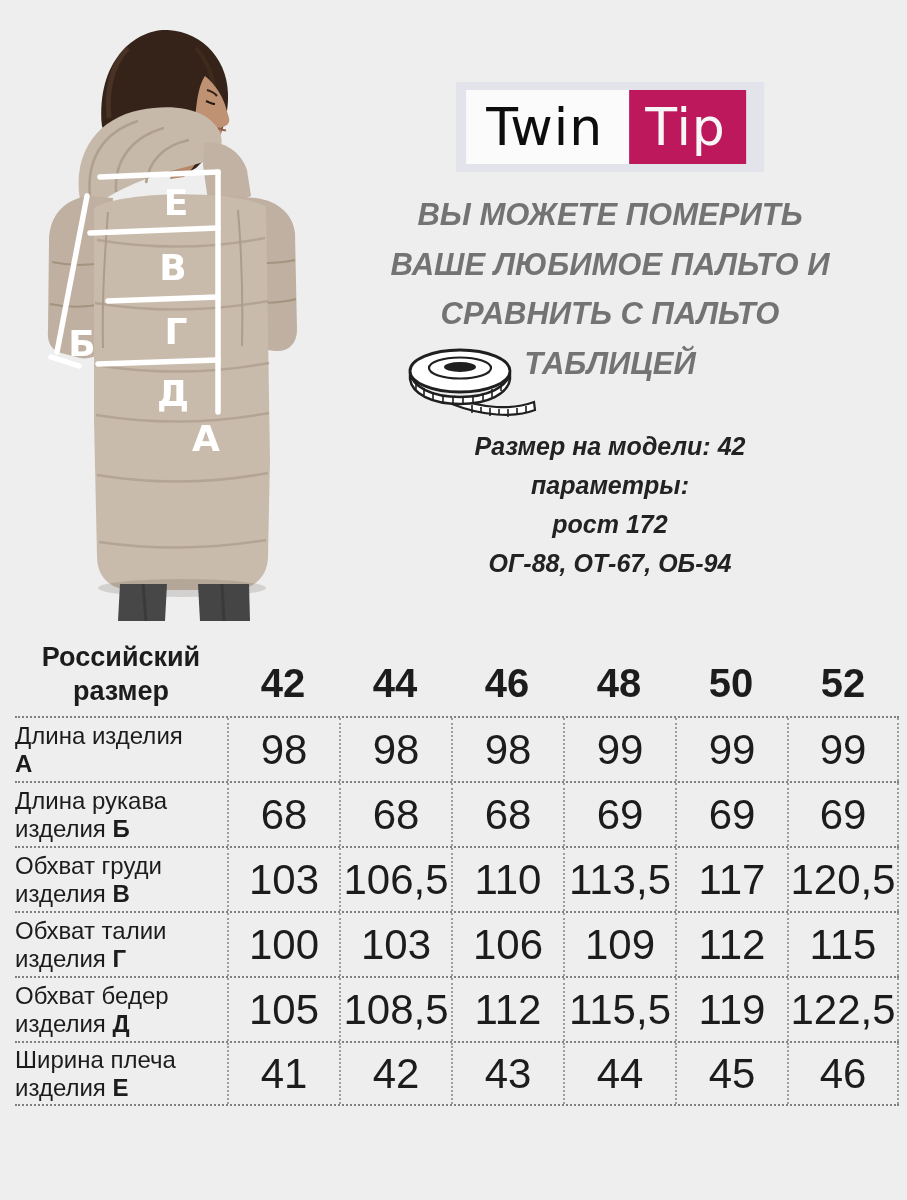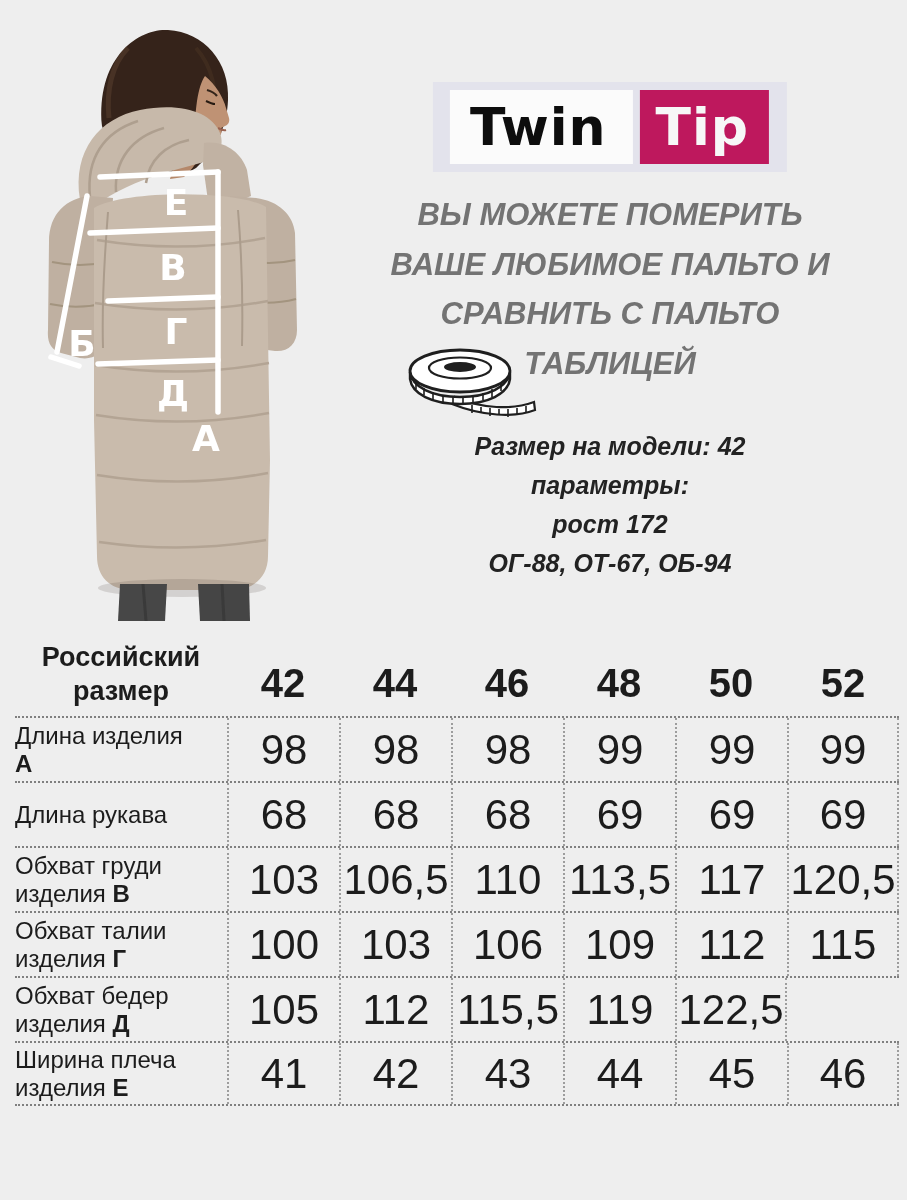--- a/index.html
+++ b/index.html
@@ -10,22 +10,22 @@
   
   .photo{position:absolute;left:0;top:0;width:340px;height:622px;}
   .photo svg{display:block;}
 
   
   .right-col{position:absolute;left:330px;top:0;width:560px;height:600px;}
   .logo-wrap{position:absolute;top:82px;left:50%;transform:translateX(-50%);
              background:#e3e3ec;padding:8px 18px 8px 10px;white-space:nowrap;
              display:flex;align-items:stretch;}
   .logo-seg{display:flex;align-items:center;height:74px;
-            font-family:"DejaVu Sans",sans-serif;font-weight:bold;
-            font-size:52px;letter-spacing:1px;margin-left:7px;}
+            font-family:"DejaVu Sans",sans-serif;font-weight:normal;
+            font-size:52px;letter-spacing:1px;}
   .logo-twin{background:#fbfbfb;color:#0d0d0d;padding:0 26px 0 20px;}
   .logo-tip{background:#be185d;color:#f7f7f7;padding:0 20px 0 16px;}
 
   .headline{position:absolute;top:190px;left:0;width:100%;text-align:center;
             font-weight:bold;font-style:italic;font-size:31px;line-height:49.5px;
             color:#737373;}
   .tape{position:absolute;left:70px;top:342px;}
 
   .model-info{position:absolute;top:427px;left:0;width:100%;text-align:center;
               font-weight:bold;font-style:italic;font-size:25px;line-height:39px;
@@ -174,20 +174,21 @@
       <div class="value-cell">98</div>
       <div class="value-cell">98</div>
       <div class="value-cell">99</div>
       <div class="value-cell">99</div>
       <div class="value-cell last">99</div>
     </div>
 
     <div class="trow drow">
       <div class="label-cell">
         <span>Длина рукава</span>
+        <span><span>изделия </span><span class="letter">Б</span></span>
       </div>
       <div class="value-cell">68</div>
       <div class="value-cell">68</div>
       <div class="value-cell">68</div>
       <div class="value-cell">69</div>
       <div class="value-cell">69</div>
       <div class="value-cell last">69</div>
     </div>
 
     <div class="trow drow">
@@ -215,20 +216,21 @@
       <div class="value-cell">112</div>
       <div class="value-cell last">115</div>
     </div>
 
     <div class="trow drow">
       <div class="label-cell">
         <span>Обхват бедер</span>
         <span><span>изделия </span><span class="letter">Д</span></span>
       </div>
       <div class="value-cell">105</div>
+      <div class="value-cell">108,5</div>
       <div class="value-cell">112</div>
       <div class="value-cell">115,5</div>
       <div class="value-cell">119</div>
       <div class="value-cell last">122,5</div>
     </div>
 
     <div class="trow drow">
       <div class="label-cell">
         <span>Ширина плеча</span>
         <span><span>изделия </span><span class="letter">Е</span></span>

